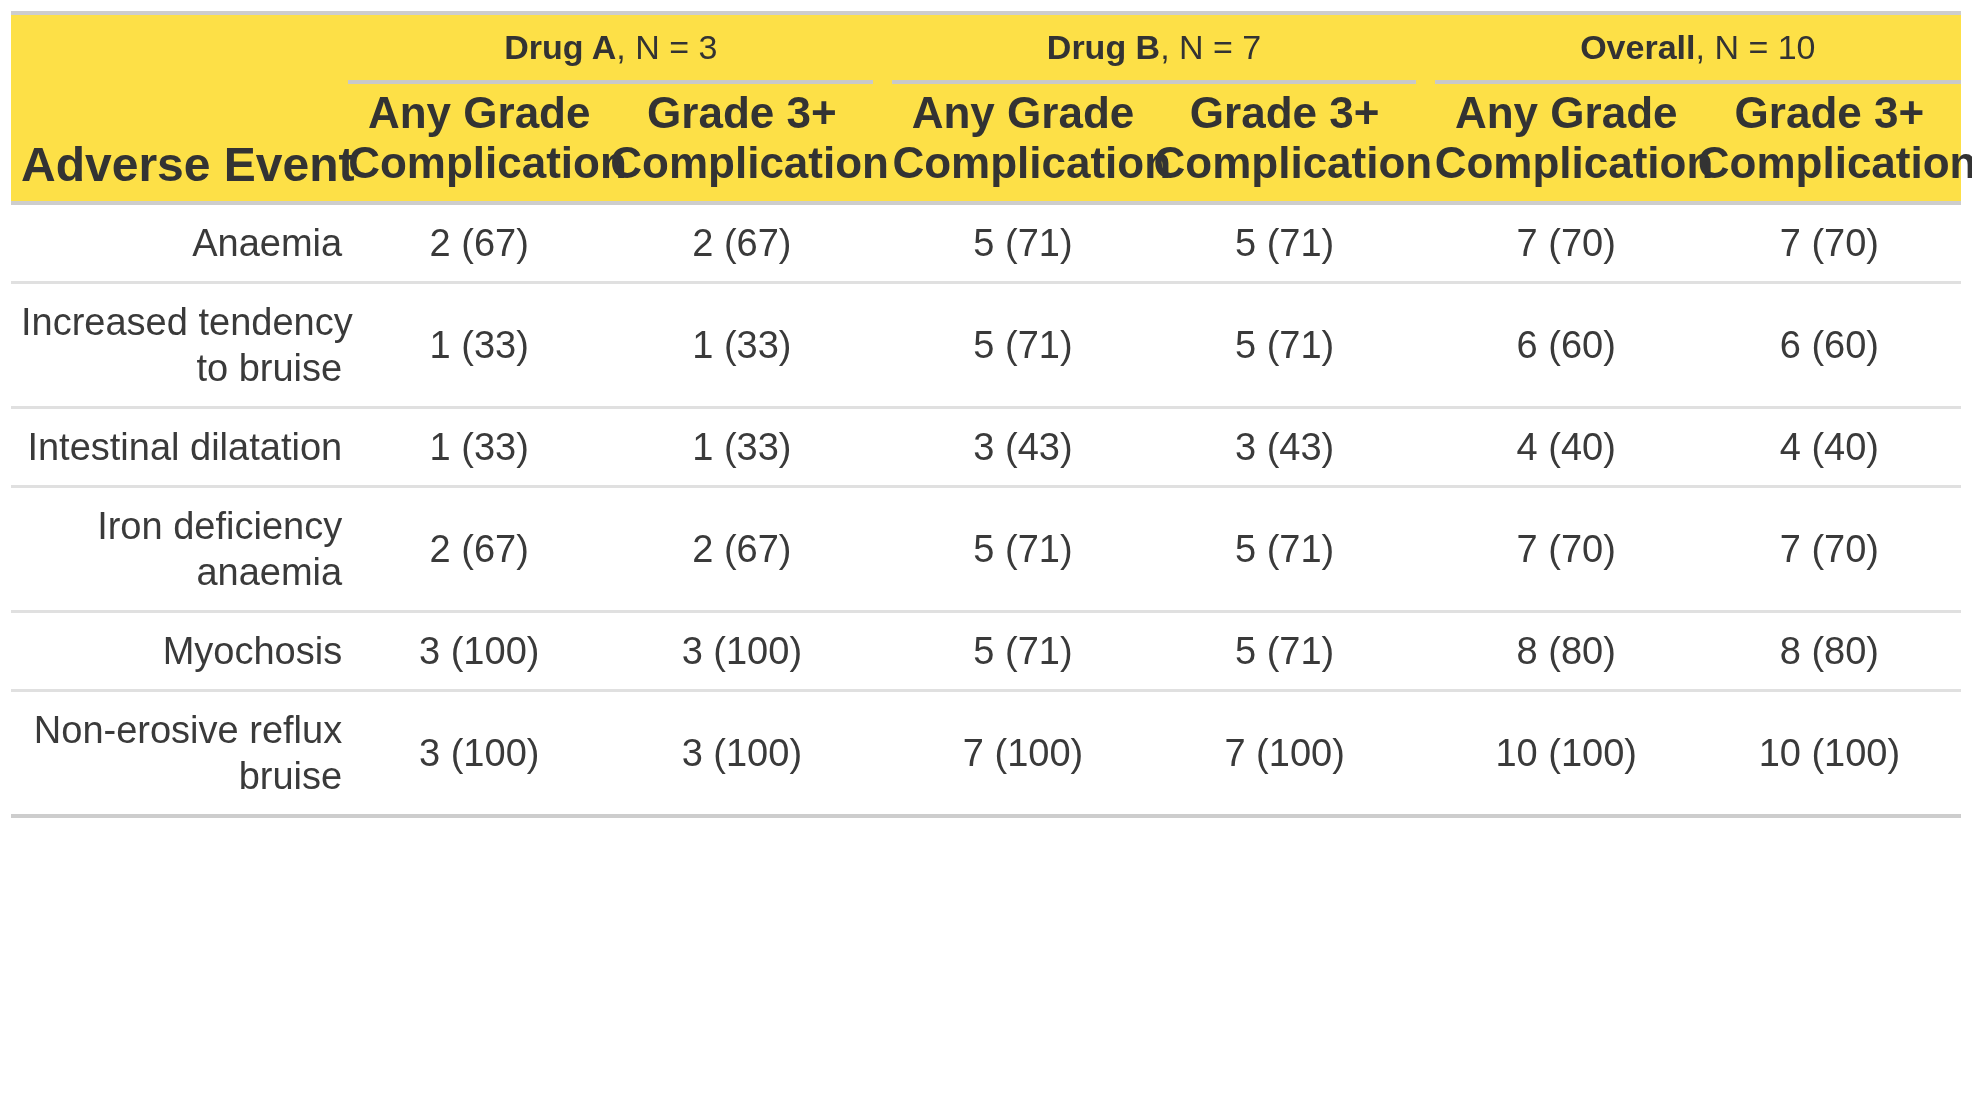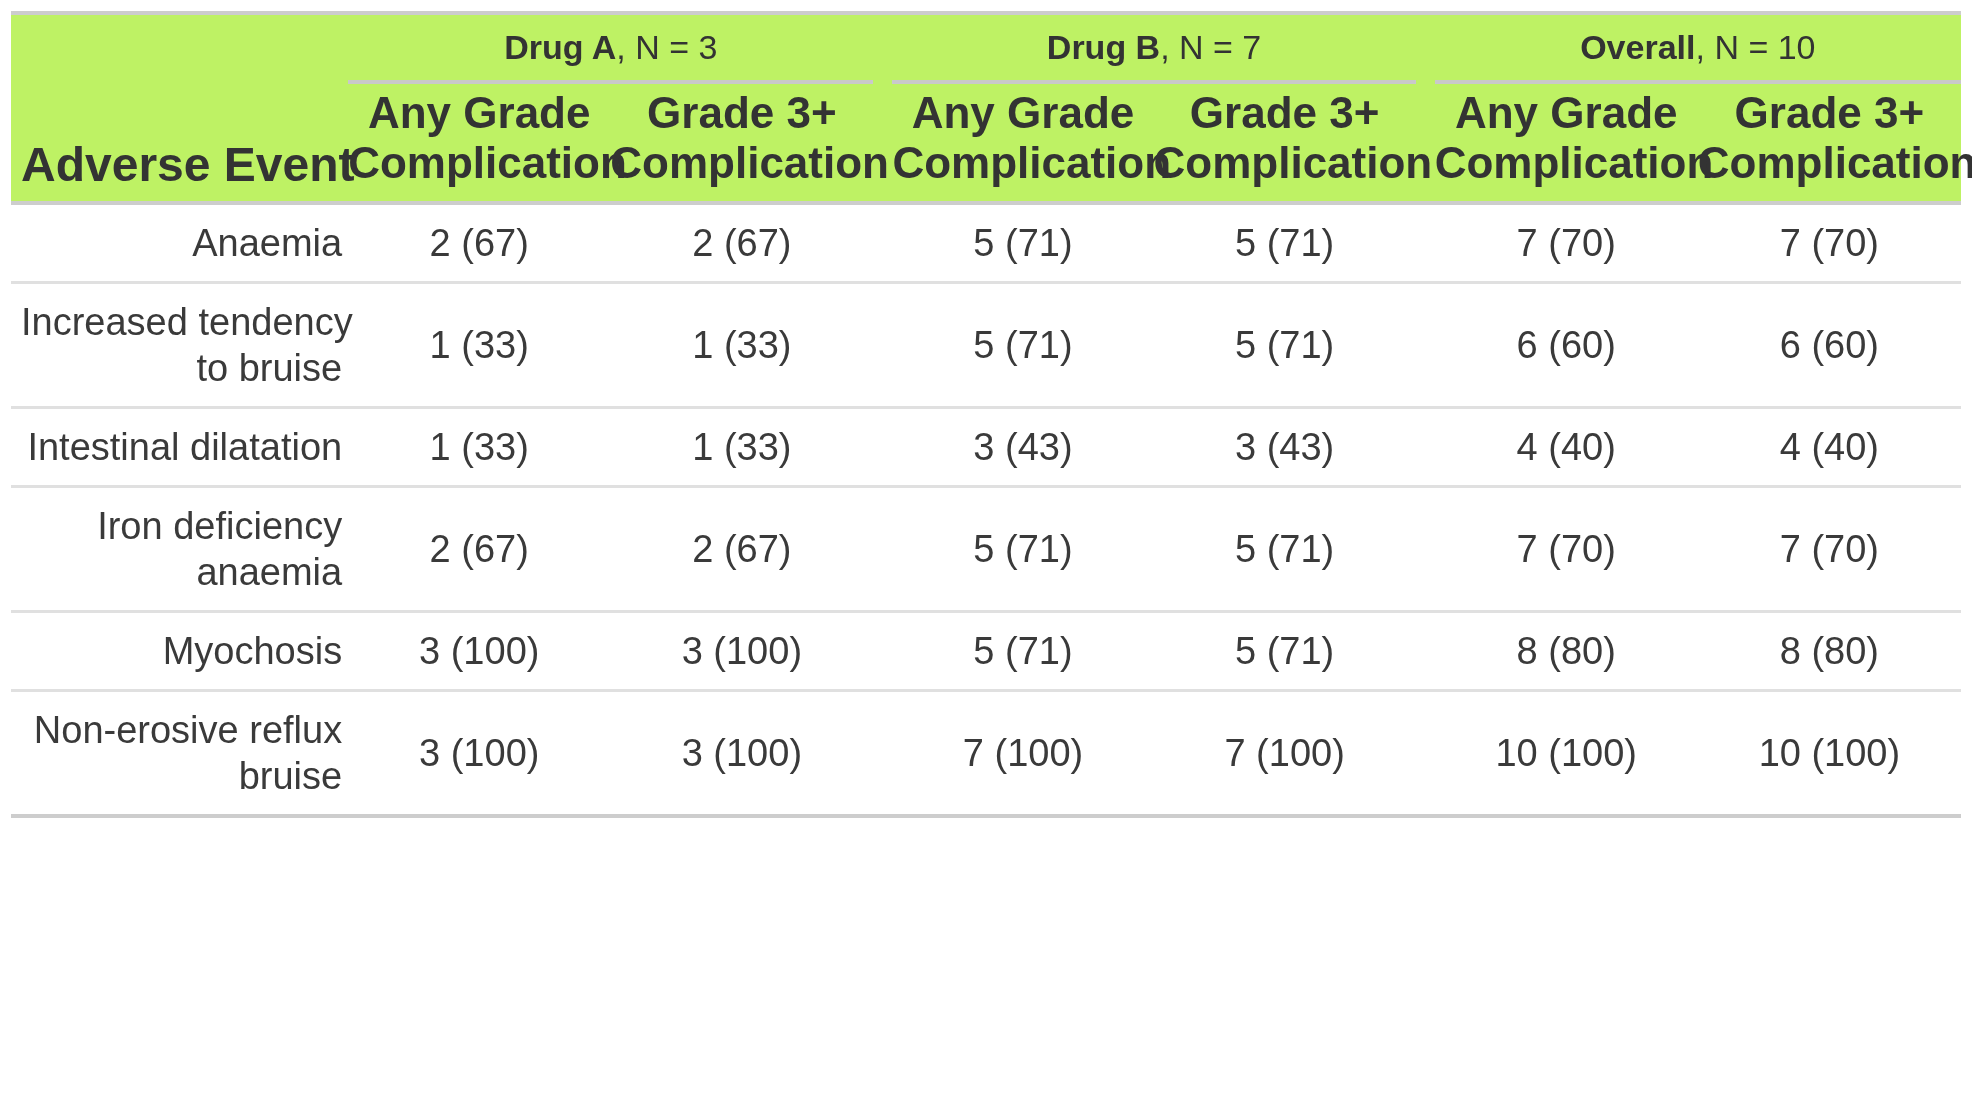--- a/index.html
+++ b/index.html
@@ -35,21 +35,21 @@
   tbody td {
     border-bottom: 3px solid #e0e0e0;         
   }
   tbody tr:last-child td {
     border-bottom: 4px solid #cdcdcd;         
   }
   
   thead th {
     font-weight: 700;
     color: #333333;
-    background: #bef264;
+    background: #fde047;
   }
   tr.spanner-row th.spanner {
     font-size: 34px;
     line-height: 41px;
     text-align: center;
     vertical-align: middle;
     padding: 12px 0 12px 0;
     white-space: pre;
   }
   tr.spanner-row th .spanner-suffix {

